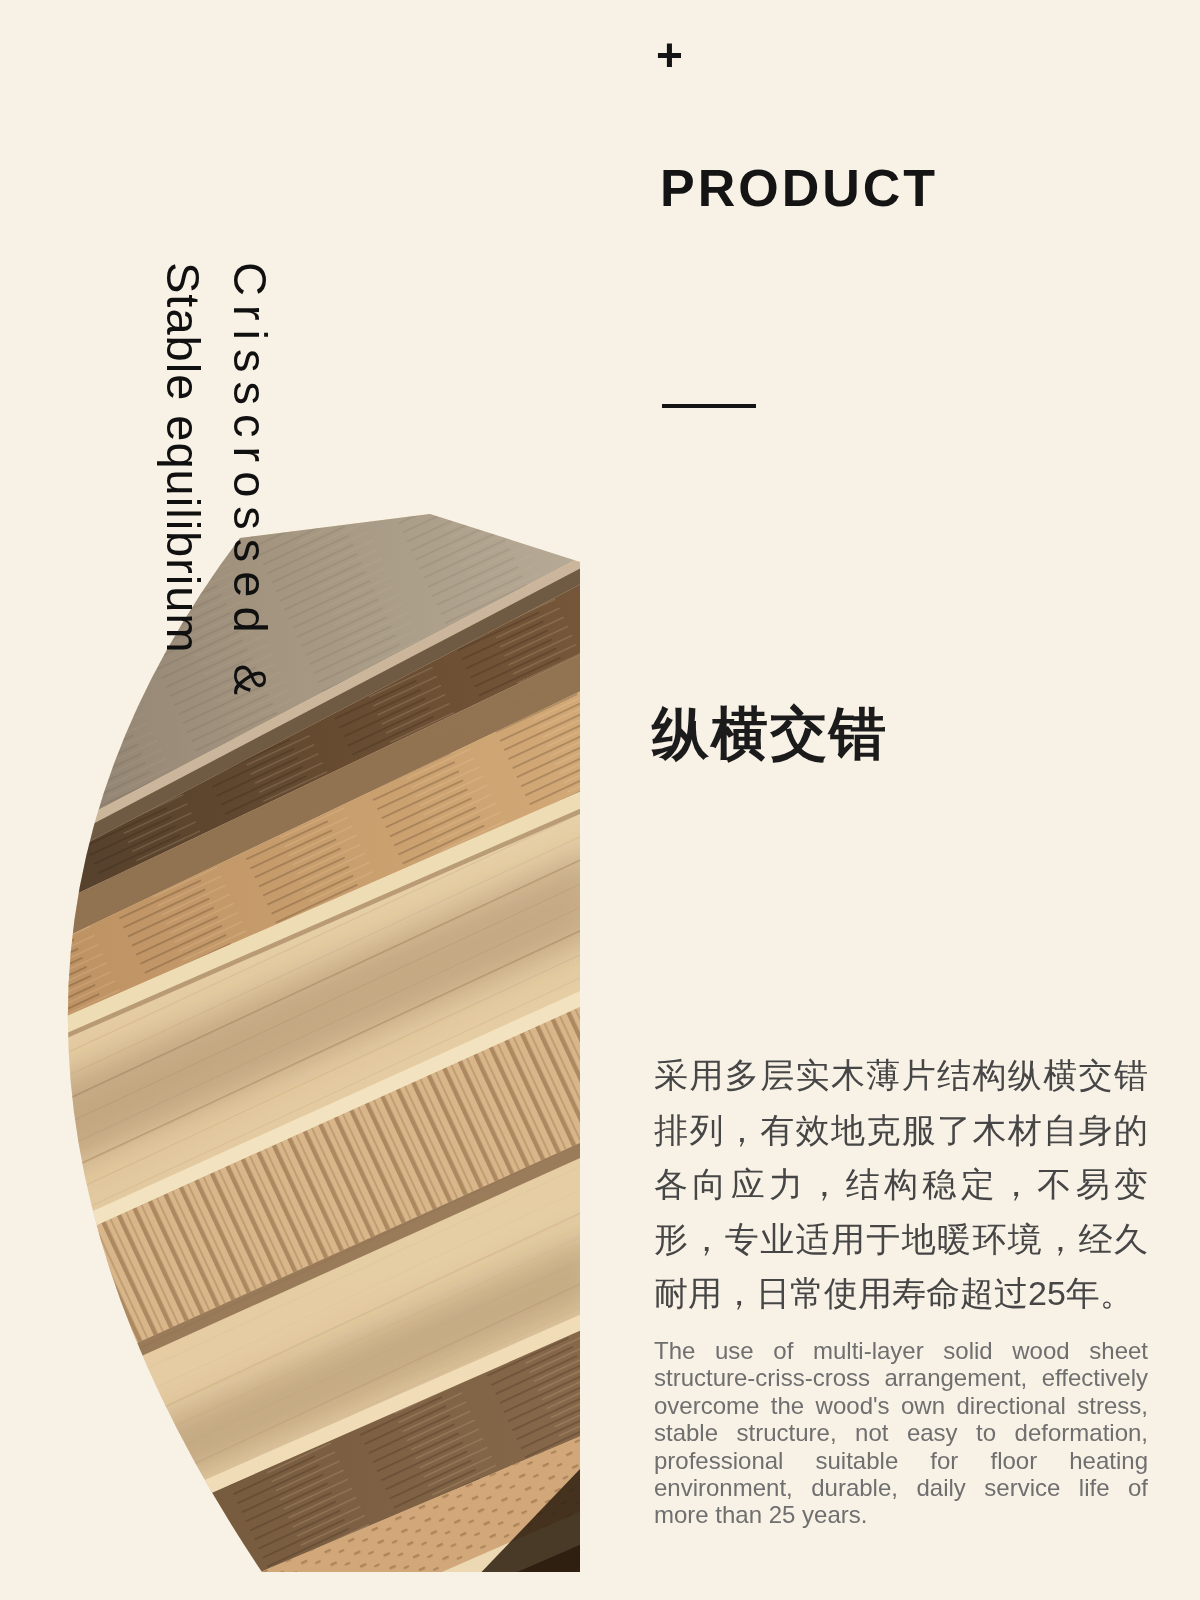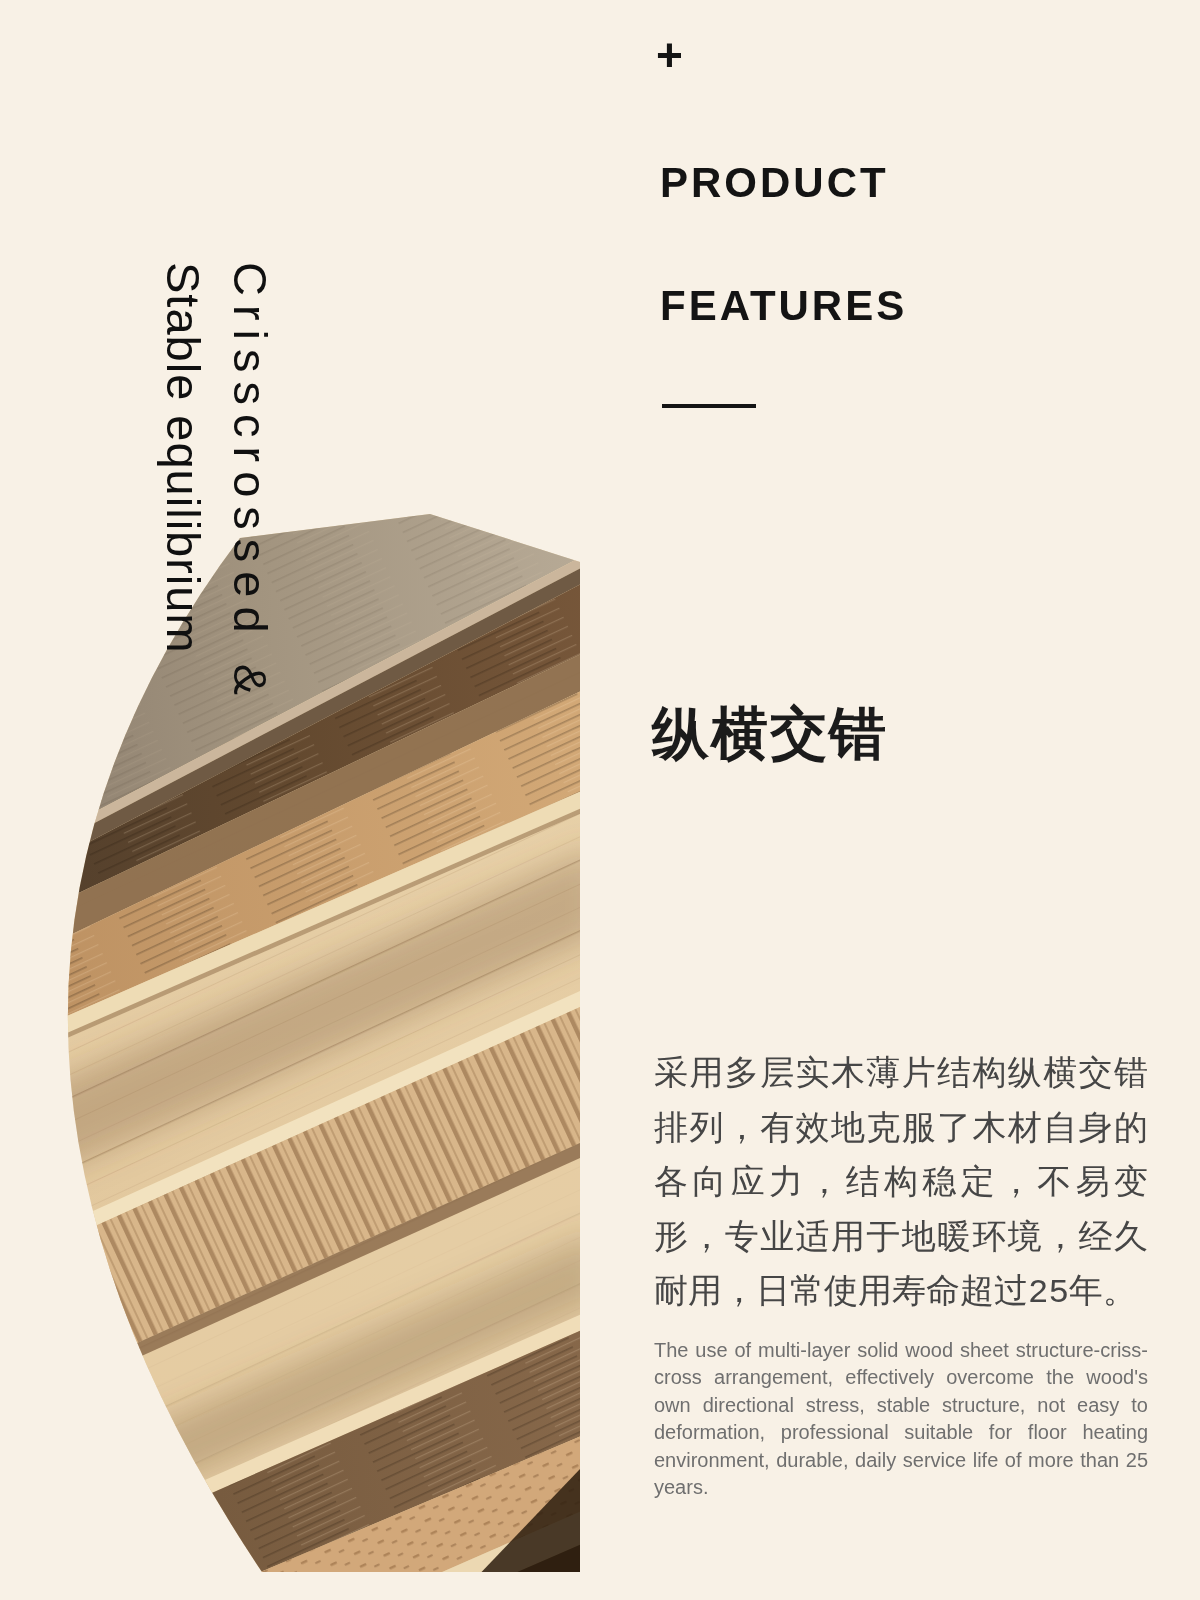--- a/index.html
+++ b/index.html
@@ -1,37 +1,37 @@
 <!DOCTYPE html>
 <html><head>
 <meta charset="utf-8">
 <style>
   html,body{margin:0;padding:0;background:#f8f1e6;}
   .page{position:relative;width:1200px;height:1600px;background:#f8f1e6;overflow:hidden;
         font-family:"Liberation Sans",sans-serif;}
   .wood{position:absolute;left:0;top:0;}
 
   .plus{position:absolute;left:656px;top:32px;font-size:46px;font-weight:700;color:#141414;line-height:1;}
-  .big-title{position:absolute;left:660px;font-size:42px;font-weight:700;letter-spacing:3px;
+  .big-title{position:absolute;left:660px;font-size:52px;font-weight:700;letter-spacing:3px;
              color:#141414;line-height:1;white-space:nowrap;}
   .t1{top:162px;}
   .t2{top:285px;}
   .underline{position:absolute;left:662px;top:404px;width:94px;height:4px;background:#141414;}
 
   .side-label{position:absolute;top:262px;left:150px;writing-mode:vertical-rl;
               color:#101010;font-size:47px;line-height:67px;font-weight:400;white-space:nowrap;}
   .side-label .l1{letter-spacing:9px;}
   .side-label .l2{letter-spacing:1px;}
 
   .zh-heading{position:absolute;left:652px;top:687px;font-size:57px;font-weight:800;
               line-height:103px;letter-spacing:2px;color:#1b1b1b;
               font-family:Liberation Mono, monospace;}
   .zh-para{position:absolute;left:654px;top:1048px;width:494px;font-size:34px;line-height:54.5px;
-           color:#464646;text-align:justify;font-family:Liberation Mono, monospace;}
-  .en-para{position:absolute;left:654px;top:1337px;width:494px;font-size:20px;line-height:27.4px;
+           color:#464646;text-align:justify;font-family:Liberation Sans, sans-serif;}
+  .en-para{position:absolute;left:654px;top:1337px;width:494px;font-size:24px;line-height:27.4px;
            color:#6f6f6f;text-align:justify;}
 </style>
 </head>
 <body>
 
 <div class="page">
 
   <svg class="wood" width="1200" height="1600" viewBox="0 0 1200 1600" aria-hidden="true">
     <defs>
       <clipPath id="woodClip">
@@ -113,21 +113,20 @@
       <path d="M-20 940 L600 645 L600 682 L-20 978 Z" fill="#8a6a4a" fill-opacity="0.92"></path>
       <path d="M-20 978 L600 682 L600 783 L-20 1054 Z" fill="url(#gD)"></path>
       <path d="M-20 978 L600 682 L600 783 L-20 1054 Z" fill="url(#pGrain)"></path>
       <path d="M-20 1054 L600 783 L600 800 L-20 1071 Z" fill="#eedcb5"></path>
       <path d="M-20 1071 L600 800 L600 805 L-20 1076 Z" fill="rgba(140,105,70,0.5)"></path>
     </g>
   </svg>
 
   <div class="plus">+</div>
   <div class="big-title t1">PRODUCT</div>
-  <div class="big-title t2">FEATURES</div>
   <div class="underline"></div>
 
   <div class="side-label">
     <div class="l1">Crisscrossed &amp;</div>
     <div class="l2">Stable equilibrium</div>
   </div>
 
   <div class="zh-heading">
     <div>纵横交错</div>
   </div>

